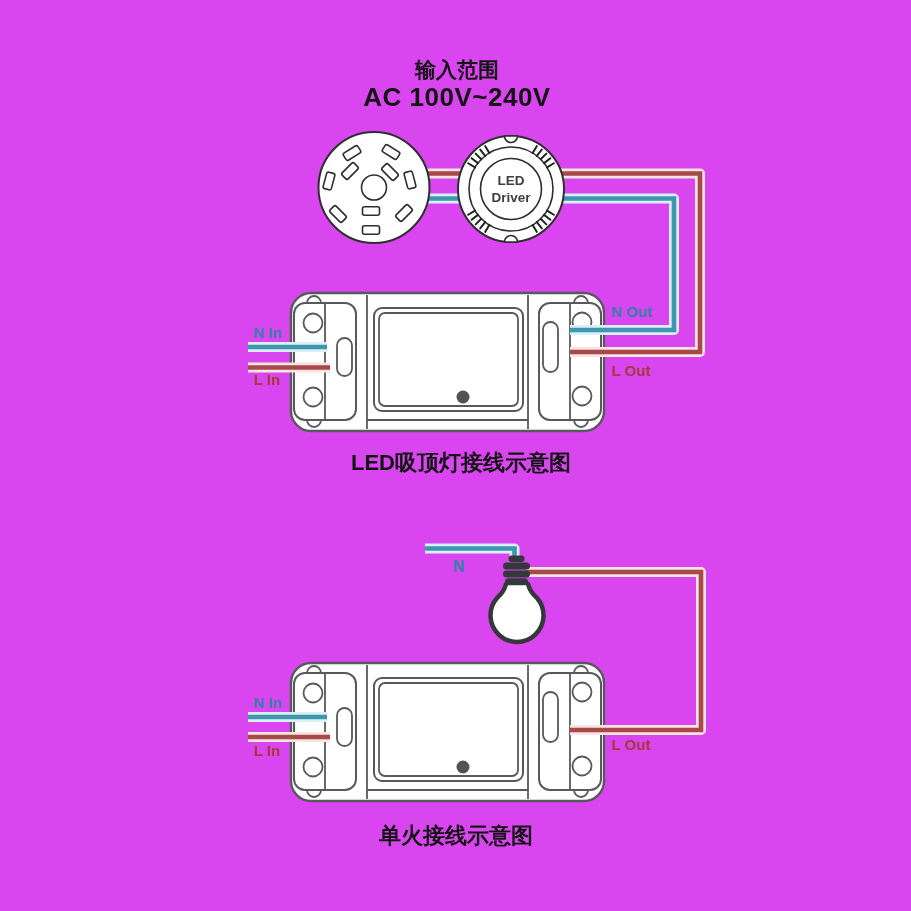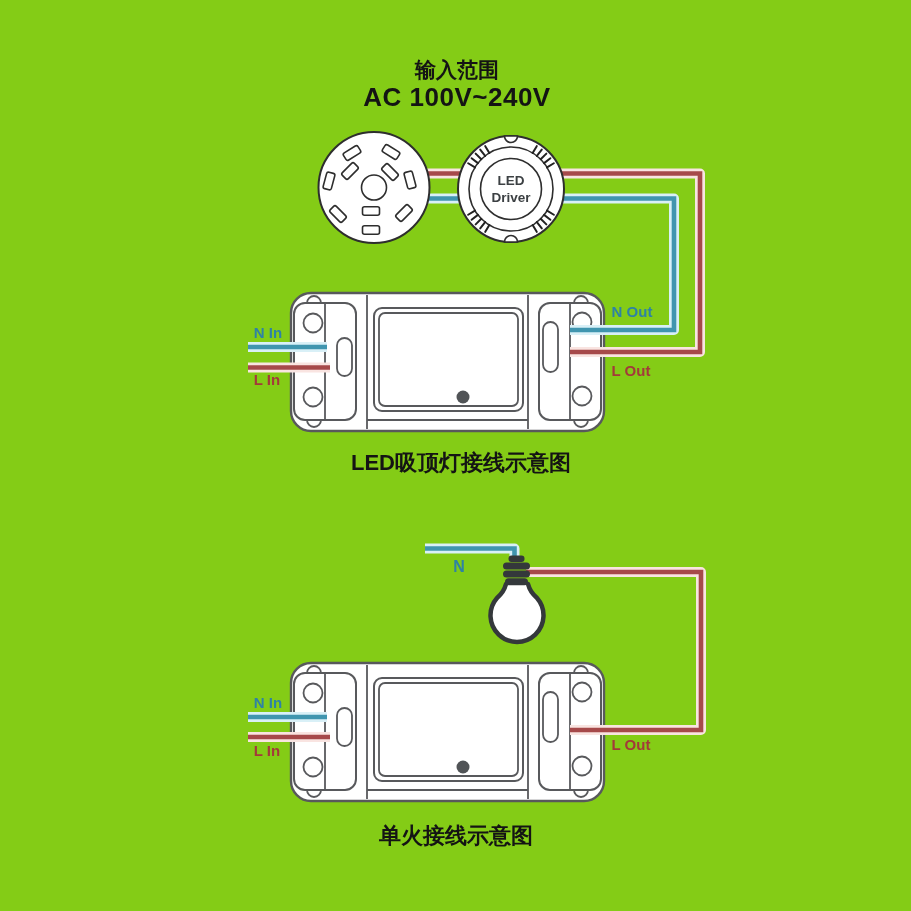--- a/index.html
+++ b/index.html
@@ -1,16 +1,16 @@
 <!DOCTYPE html>
 <html><head>
 <meta charset="utf-8">
 <style>
   html,body{margin:0;padding:0;background:#ffffff;}
-  .stage{position:relative;width:911px;height:911px;background:#84cc16;overflow:hidden;
+  .stage{position:relative;width:911px;height:911px;background:#d946ef;overflow:hidden;
          font-family:"Liberation Sans","DejaVu Sans",sans-serif;}
   svg{display:block;}
   
   .halo-red{fill:none;stroke:#f9e4e1;stroke-width:10;stroke-linejoin:round;}
   .halo-blue{fill:none;stroke:#d9f0f7;stroke-width:10;stroke-linejoin:round;}
   .wire-red{fill:none;stroke:#a6494a;stroke-width:4.6;stroke-linejoin:miter;}
   .wire-blue{fill:none;stroke:#4095af;stroke-width:4.6;stroke-linejoin:miter;}
   
   .dev-o{fill:#ffffff;stroke:#58595c;stroke-width:2.4;}
   .dev{fill:#ffffff;stroke:#58595c;stroke-width:2;}

